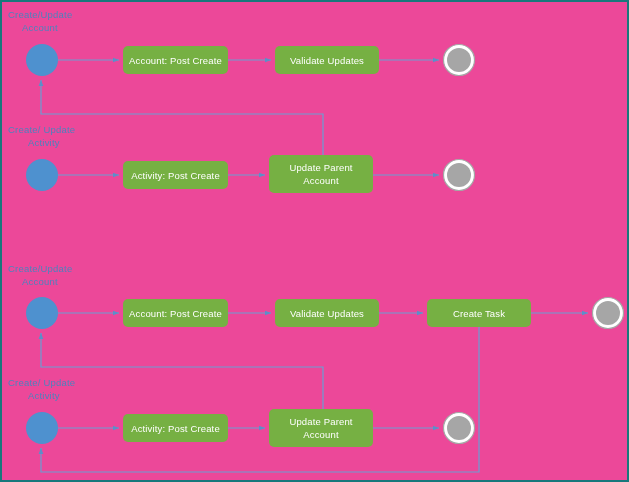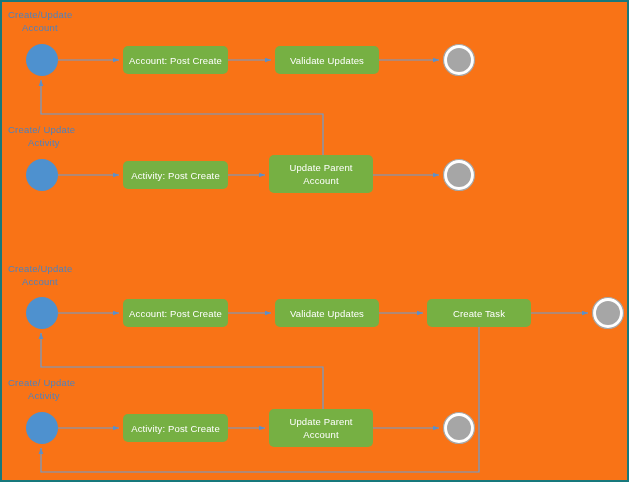--- a/index.html
+++ b/index.html
@@ -4,21 +4,21 @@
 <style>
   html, body {
     margin: 0;
     padding: 0;
     background: #ffffff;
   }
   #canvas {
     position: relative;
     width: 629px;
     height: 482px;
-    background: #f97316;
+    background: #ec4899;
     border: 2px solid #17787c;
     box-sizing: border-box;
     overflow: hidden;
     font-family: "Liberation Sans", sans-serif;
   }
   #diagram-svg {
     position: absolute;
     left: 0;
     top: 0;
     width: 629px;

